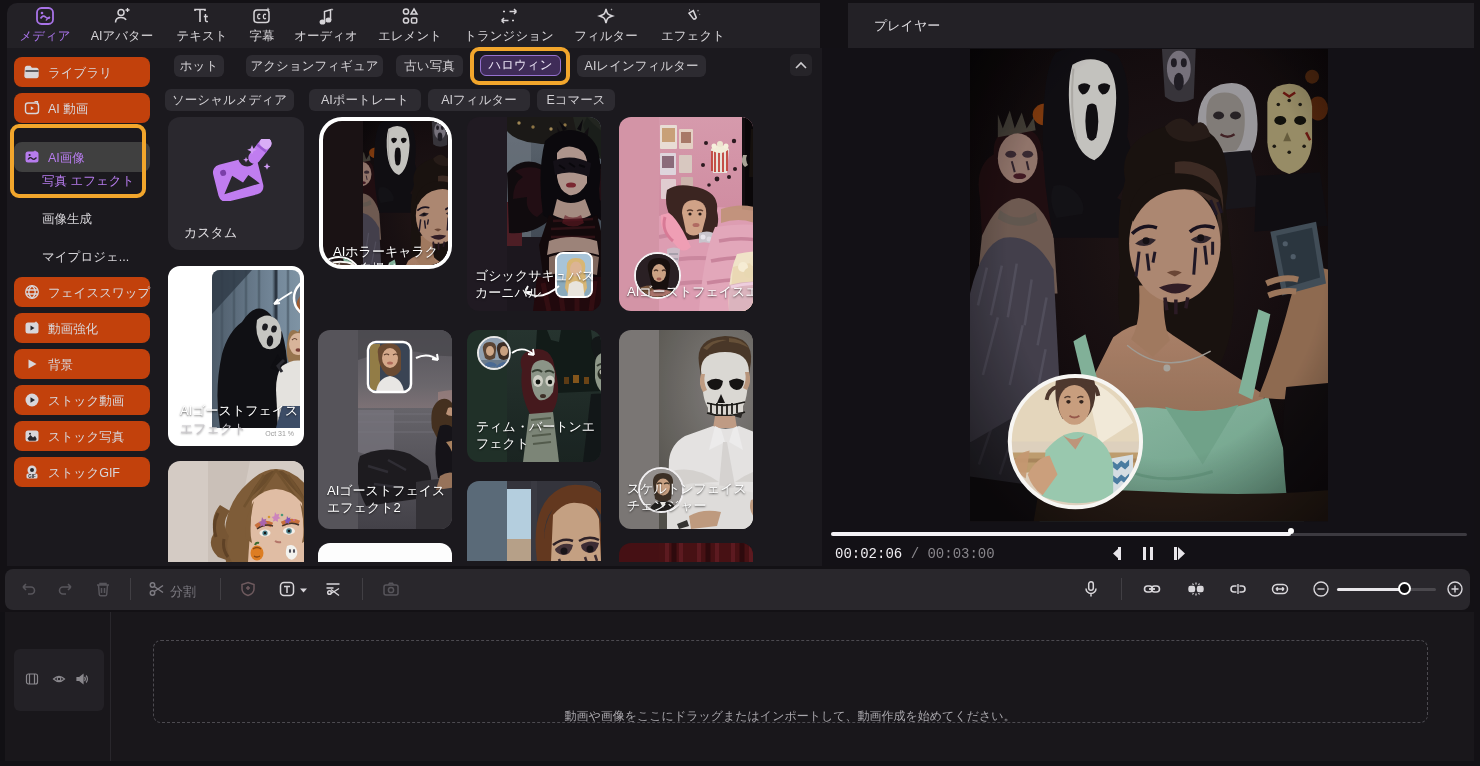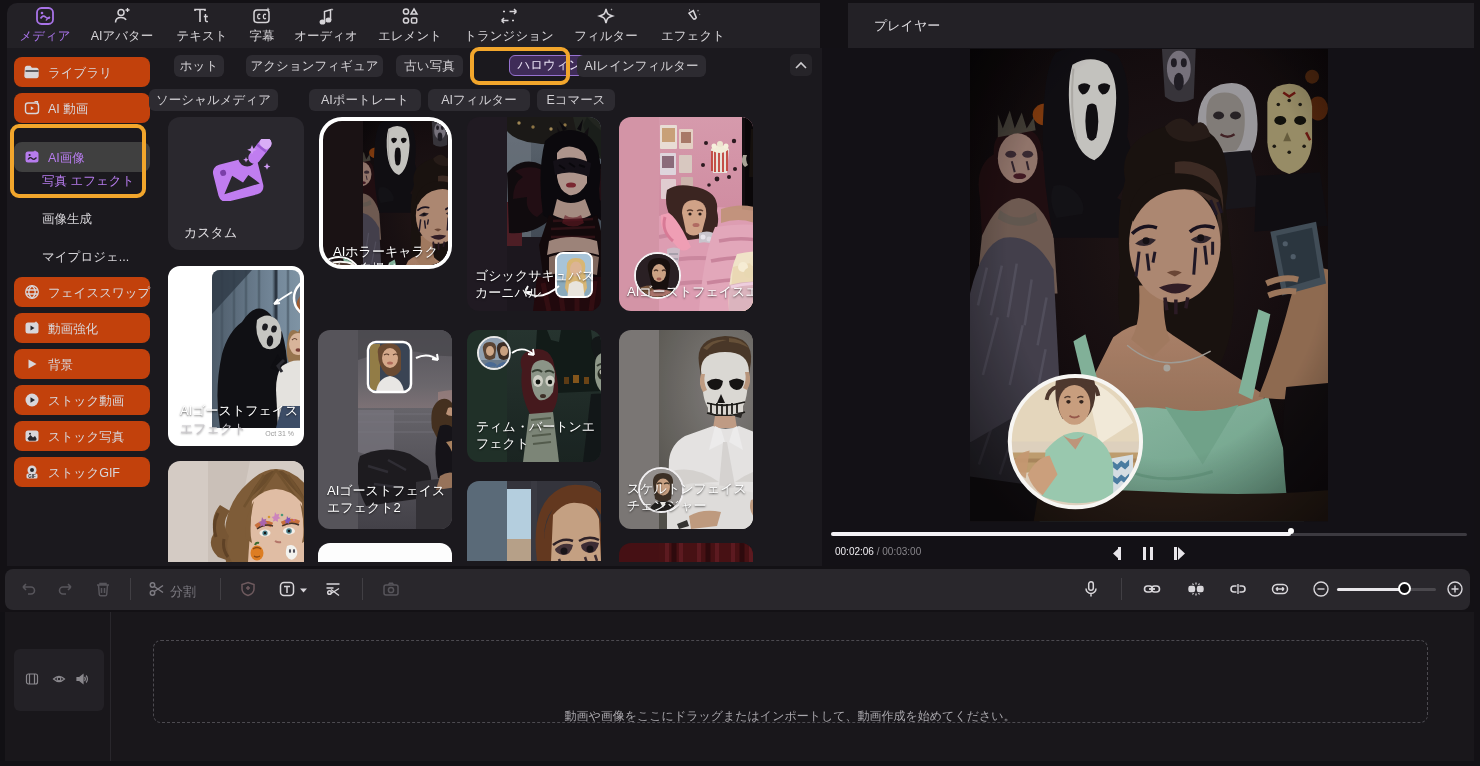--- a/index.html
+++ b/index.html
@@ -15,35 +15,35 @@
 .navitem.active .lb { color:#a873e8; }
 
 
 #player { left:822px; top:48px; width:652px; height:518px; background:#131116; }
 #playerhead { left:848px; top:3px; width:652px; height:45px; background:#232126; color:#dddbdf; font-size:13px; border-radius:0 10px 0 0; }
 #playerhead span { position:absolute; left:26px; top:14px; }
 #pframe { left:970px; top:48px; width:358px; height:474px; }
 #pbar { left:831px; top:533px; width:636px; height:3px; background:#3c3a40; border-radius:2px; }
 #pbarfill { left:831px; top:532px; width:460px; height:4px; background:#f4f2f6; border-radius:2px; }
 #pknob { left:1288px; top:528px; width:5px; height:5px; border-radius:50%; background:#19171b; border:3.5px solid #fff; }
-#ptime { left:835px; top:546px; font-size:10px; color:#efedf1; }
+#ptime { left:835px; top:546px; font-size:14px; color:#efedf1;font-family:Liberation Mono, monospace; }
 #ptime span { color:#88868b; }
 
 
 #sidebar { left:7px; top:48px; width:153px; height:518px; background:#1b191e; }
 .sbtn { position:absolute; left:14px; width:136px; height:30px; background:#c2410c; border-radius:8px; color:#d8d6da; font-size:12.5px; }
 .sbtn .ic { position:absolute; left:10px; top:7px; width:16px; height:16px; }
 .sbtn .lb { position:absolute; left:34px; top:8px; white-space:nowrap; }
 .stxt { position:absolute; left:42px; font-size:12.5px; color:#d8d6da; white-space:nowrap; }
 .purple { color:#b77cee !important; }
 
 
 #content { left:160px; top:48px; width:662px; height:518px; background:#1b191e; overflow:hidden; }
 .pill { position:absolute; background:#2d2b31; border-radius:6px; color:#d2d0d4; font-size:12.5px; text-align:center; }
-.pill.sel { background:#3f2c58; border:1px solid #9671d0; color:#e9e2f4;margin-left:29px; }
+.pill.sel { background:#3f2c58; border:1px solid #9671d0; color:#e9e2f4; }
 .obox { position:absolute; border:4px solid #f2a62c; border-radius:9px; }
 .card { position:absolute; border-radius:12px; overflow:hidden;padding-left:40px; }
 .card svg { display:block; }
 .cardlabel { position:absolute; left:10px; color:#fff; font-size:13px; line-height:17px; text-shadow:0 1px 2px rgba(0,0,0,.7); z-index:3; }
 
 
 #toolbar { left:5px; top:569px; width:1465px; height:41px; background:#29272c; border-radius:8px; }
 .tbi { position:absolute; top:580px; width:18px; height:18px; }
 .tdiv { position:absolute; top:578px; width:1px; height:22px; background:#413f44; }
 
@@ -372,21 +372,21 @@
   <div id="content" class="abs"></div>
   <div class="pill" style="left:174px;top:55px;width:50px;height:22px;line-height:22px">ホット</div>
   <div class="pill" style="left:246px;top:55px;width:137px;height:22px;line-height:22px">アクションフィギュア</div>
   <div class="pill" style="left:396px;top:55px;width:67px;height:22px;line-height:22px">古い写真</div>
   <div class="pill sel" style="left:480px;top:55px;width:81px;height:21px;line-height:19px">ハロウィン</div>
   <div class="pill" style="left:577px;top:55px;width:129px;height:22px;line-height:22px">AIレインフィルター</div>
   <div class="abs" style="left:790px;top:54px;width:22px;height:22px;background:#262429;border-radius:5px"></div>
   <svg class="abs" style="left:794px;top:59px;width:14px;height:14px" viewBox="0 0 14 14" fill="none" stroke="#cfcdd1" stroke-width="1.6">
       <path d="M2 9 l5-5 5 5"></path>
     </svg>
-  <div class="pill" style="left:149px;top:89px;width:129px;height:22px;line-height:22px">ソーシャルメディア</div>
+  <div class="pill" style="left:165px;top:89px;width:129px;height:22px;line-height:22px">ソーシャルメディア</div>
   <div class="pill" style="left:309px;top:89px;width:112px;height:22px;line-height:22px">AIポートレート</div>
   <div class="pill" style="left:428px;top:89px;width:102px;height:22px;line-height:22px">AIフィルター</div>
   <div class="pill" style="left:537px;top:89px;width:78px;height:22px;line-height:22px">Eコマース</div>
   <div class="obox" style="left:470px;top:47px;width:100px;height:38px"></div>
 
   <div class="card" id="cardA1" style="left:168px;top:117px;width:136px;height:133px;background:#2a282e">
     <svg style="position:absolute;left:40px;top:22px" width="64" height="62" viewBox="0 0 64 62">
       <g transform="rotate(-14 28 40)">
         <path d="M15 22 h20 a9 9 0 0 0 17 4 a8 8 0 0 1 1 4 v22 a8 8 0 0 1 -8 8 H15 a8 8 0 0 1 -8 -8 V30 a8 8 0 0 1 8 -8z" fill="#c07df0"></path>
         <path d="M13 52 L25 36 l9 9 7-6 9 11z" fill="#2a282e"></path>

